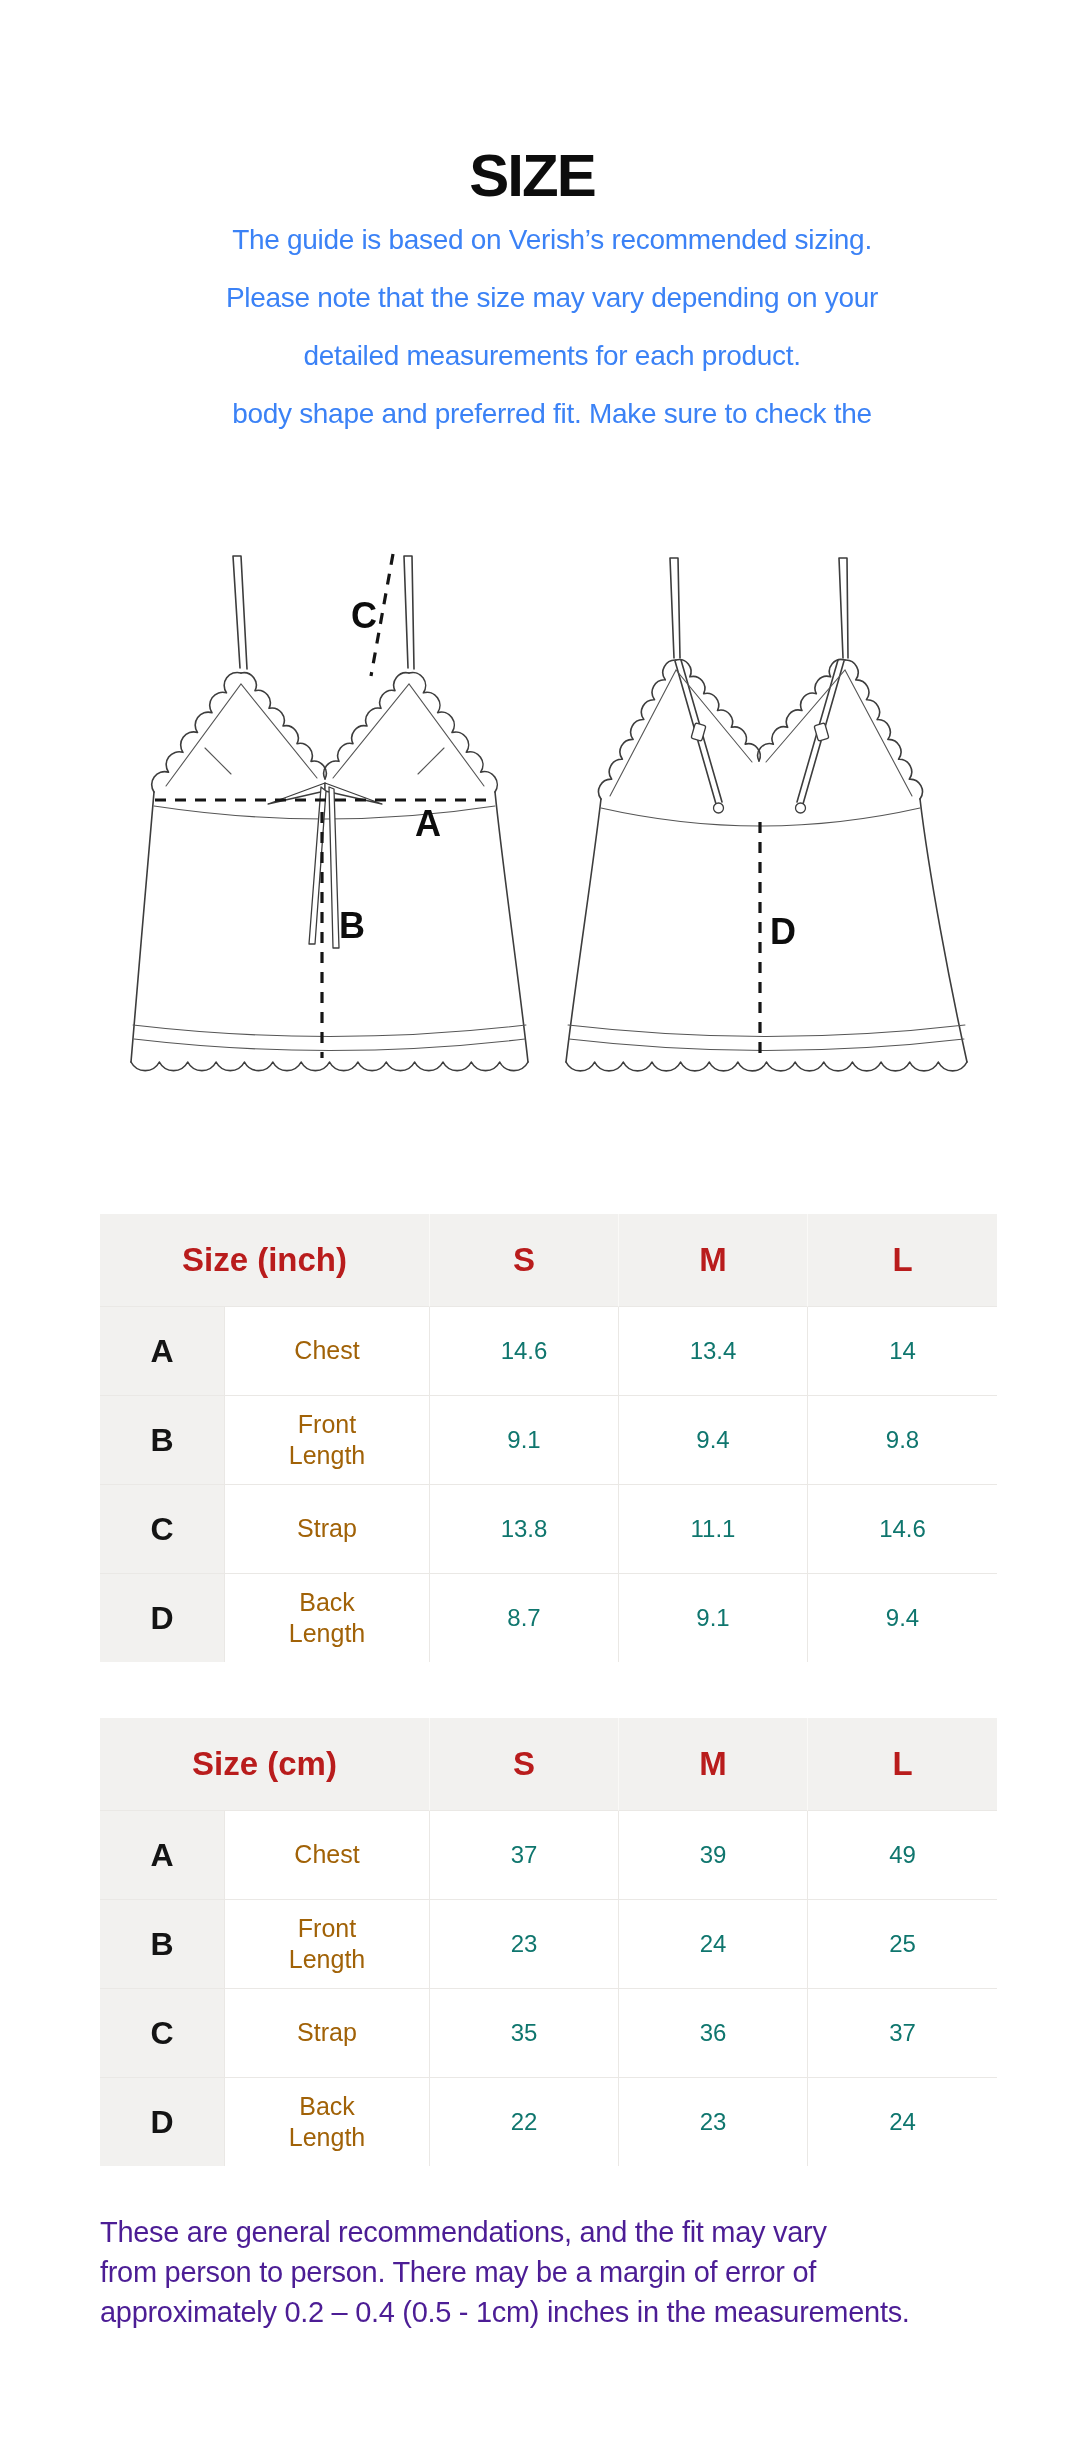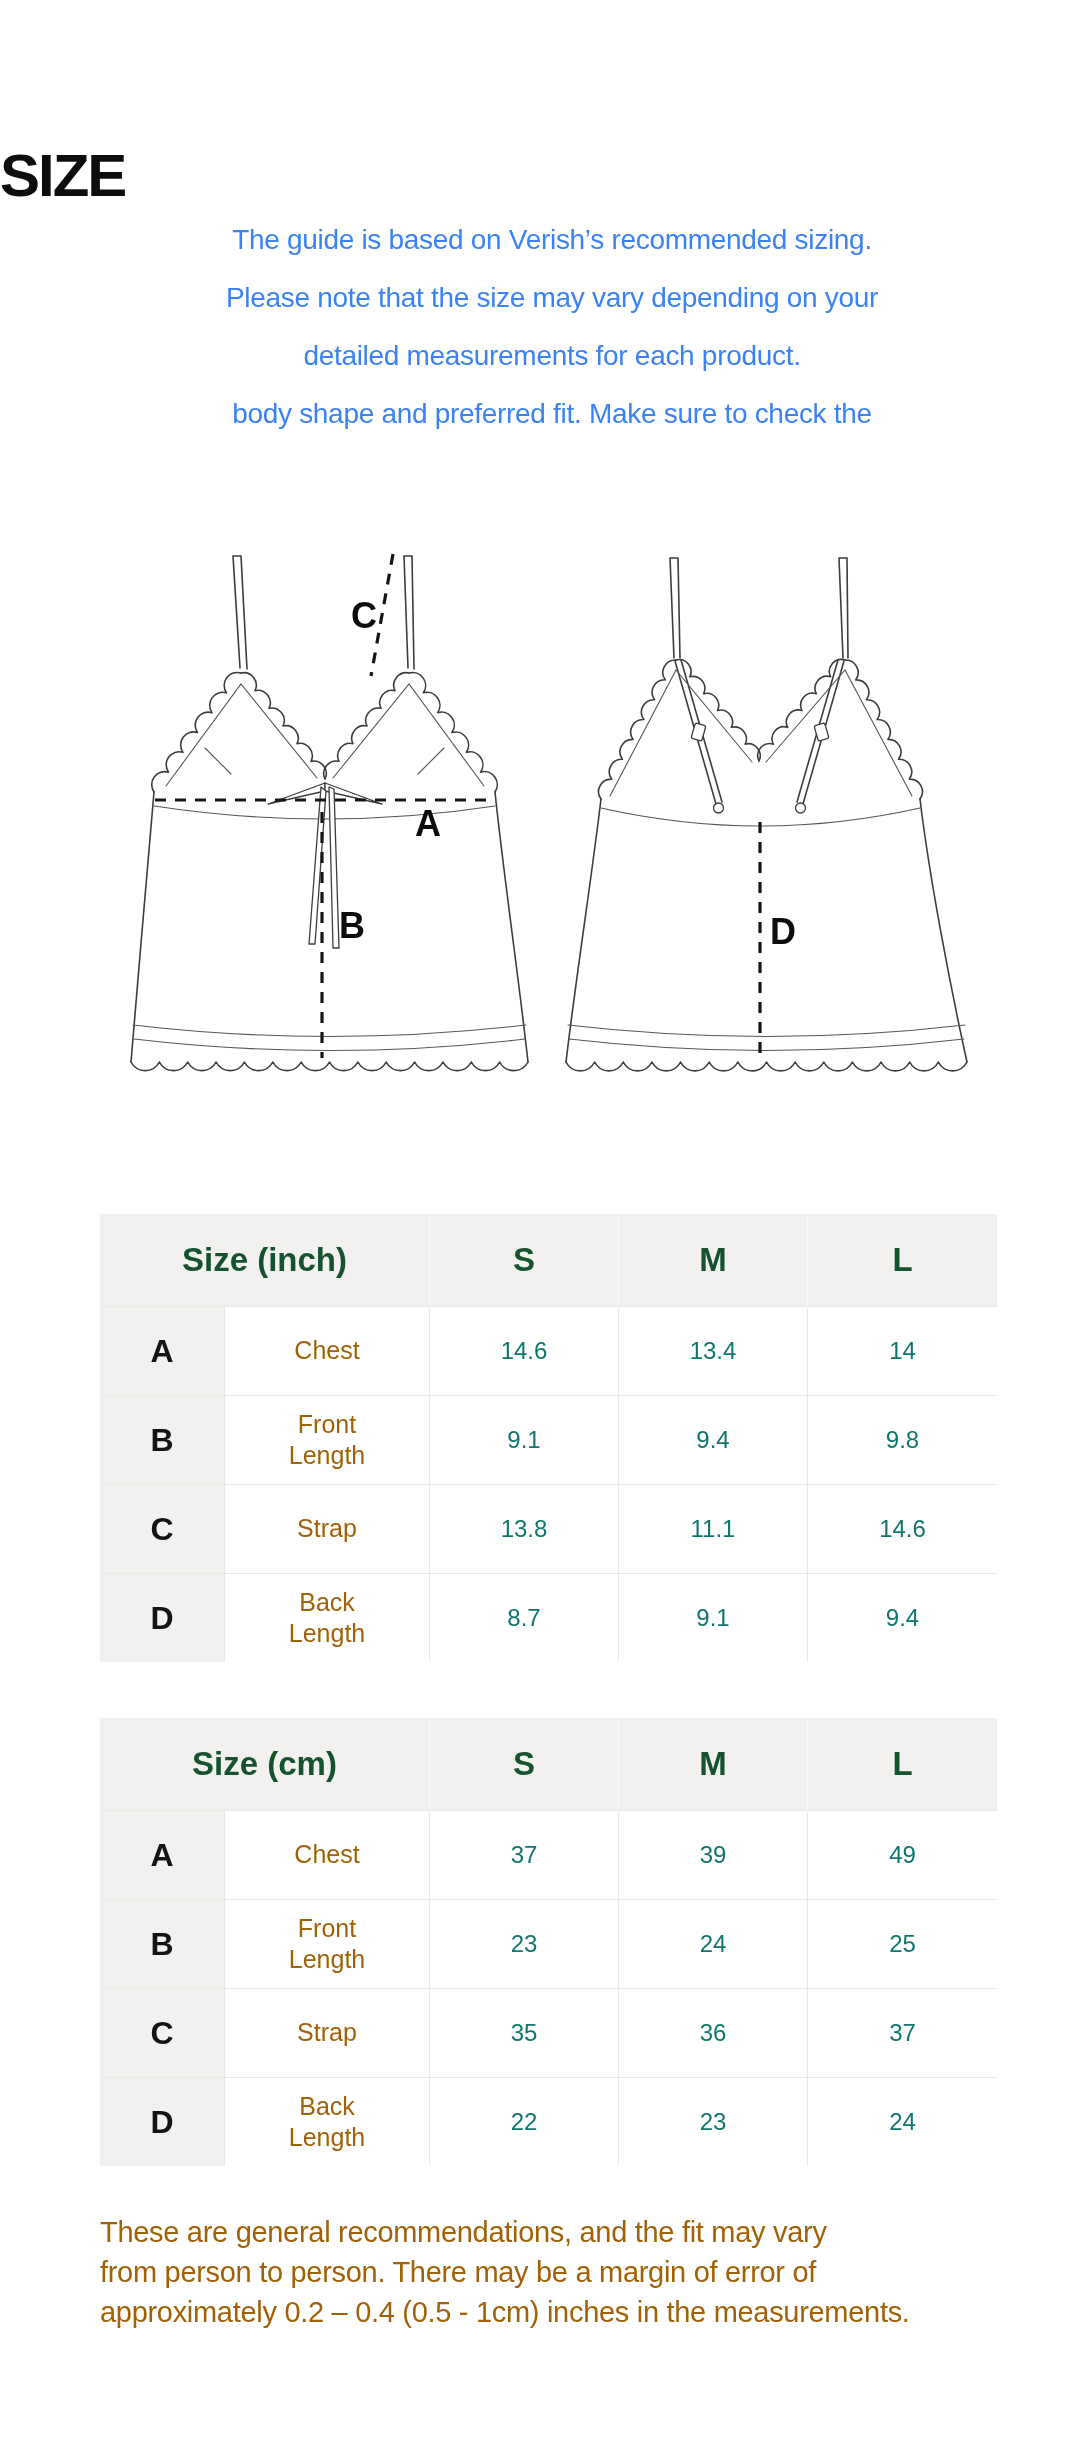--- a/index.html
+++ b/index.html
@@ -8,21 +8,21 @@
     width: 1080px;
     height: 2439px;
     background: #ffffff;
     font-family: "Liberation Sans", "DejaVu Sans", sans-serif;
     color: #121212;
     overflow: hidden;
   }
   .title {
     position: absolute;
     top: 106px; left: 0; width: 1064px;
-    text-align: left;
+    text-align: center;
     font-size: 60px;
     font-weight: 700;
     letter-spacing: -2px;
     line-height: 60px;
     color: #0d0d0d;
   }
   .intro {
     position: absolute;
     top: 211px; left: 52px; width: 1000px;
     text-align: center;
@@ -50,21 +50,21 @@
   .size-table th, .size-table td {
     text-align: center;
     vertical-align: middle;
     padding: 0;
   }
   .size-table th {
     height: 92px;
     background: #f2f1ef;
     font-size: 33px;
     font-weight: 700;
-    color: #14532d;
+    color: #b91c1c;
     border-right: 1px solid #faf9f7;
     border-bottom: 1px solid #eae8e5;
   }
   .size-table th:last-child { border-right: none; }
   .size-table td {
     height: 88px;
     background: #ffffff;
     border-right: 1px solid #eae8e5;
     border-bottom: 1px solid #eae8e5;
   }
@@ -90,21 +90,21 @@
     font-size: 24px;
     font-weight: 400;
     color: #0f766e;
   }
   .footnote {
     position: absolute;
     top: 2212px; left: 100px; width: 980px;
     font-size: 29px;
     letter-spacing: -0.3px;
     line-height: 40px;
-    color: #a16207;
+    color: #4c1d95;
     text-align: left;
   }
   .sketch-line { stroke: #3d3d3d; fill: none; stroke-width: 1.6; stroke-linecap: round; stroke-linejoin: round; }
   .sketch-thin { stroke: #565656; fill: none; stroke-width: 1.1; stroke-linecap: round; }
   .sketch-fill { stroke: #3d3d3d; fill: #ffffff; stroke-width: 1.3; stroke-linejoin: round; }
   .measure { stroke: #151515; fill: none; stroke-width: 3.2; stroke-dasharray: 11 9; }
   .measure-label { font-family: "Liberation Sans", "DejaVu Sans", sans-serif; font-size: 36px; font-weight: 700; fill: #0d0d0d; }
 </style>
 </head>
 <body>

